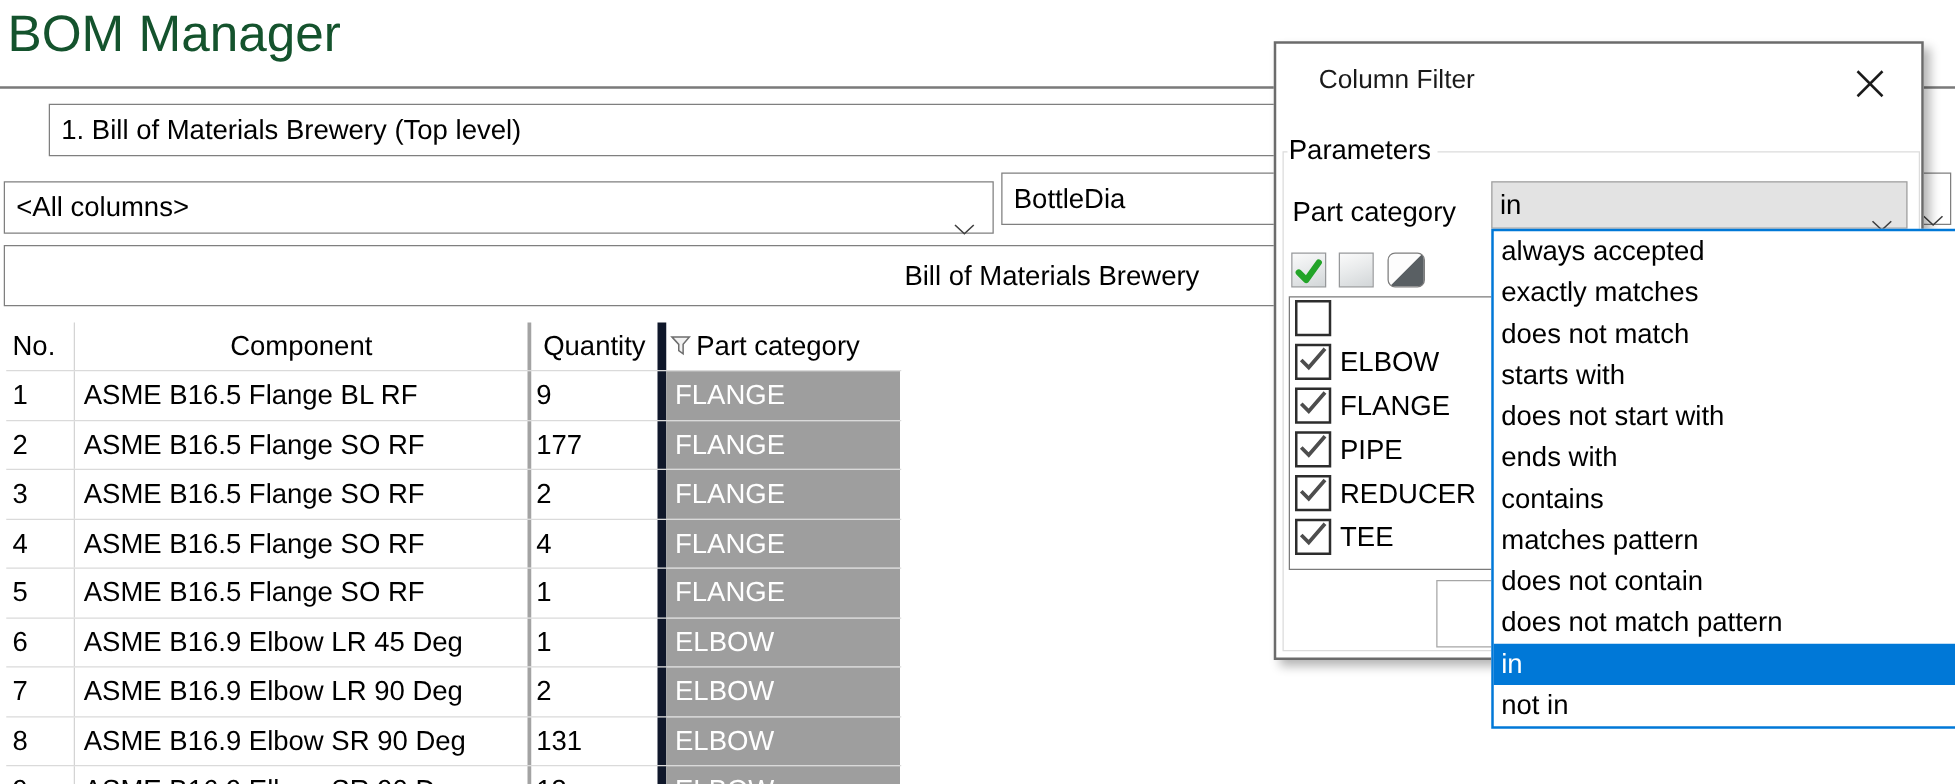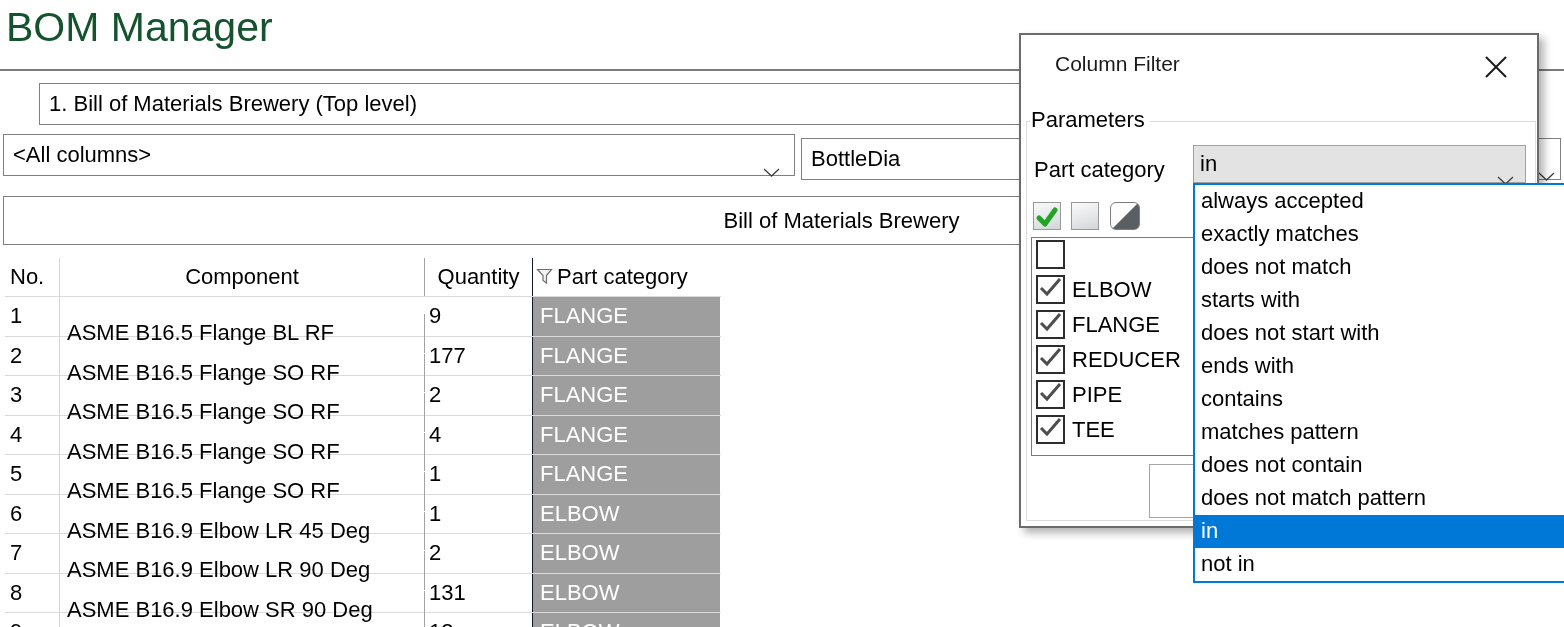--- a/index.html
+++ b/index.html
@@ -9,38 +9,38 @@
 
   
   .page-title { left:6px; top:4px; font-size:41px; color:#14532d; letter-spacing:0px; }
   .top-rule  { left:0; top:69px; width:1564px; height:2px; background:#7a7a7a; }
 
   .combo, .textfield {
     background:#fff; border:1px solid #7f7f7f; height:42px;
     font-size:22px; line-height:40px; padding-left:9px; white-space:nowrap;
   }
   .combo-bom   { left:3px;  top:83px;  width:1394px;margin-left:36px; }
-  .combo-cols  { left:3px;  top:134px; width:792px;  }
+  .combo-cols  { left:3px;  top:145px; width:792px;  }
   .field-bdia  { left:801px; top:138px; width:760px; }
   .chev { position:absolute; top:16px; }
   .chev-right-far { right:5px; }
   .chev-right-in  { right:14px; }
 
   .caption-box { left:3px; top:196px; width:1677px; height:49px;
                  border:1px solid #7f7f7f; background:#fff;
                  font-size:22px; line-height:47px; text-align:center; }
 
   
   .bomtable { left:5px; top:258px; width:716px; }
   .trow { display:flex; width:716px; height:39.5px; border-bottom:1px solid #dadada; }
   .trow.head { height:39px;align-items:flex-end; }
   .tc { height:100%; font-size:22px; line-height:37px; overflow:hidden; white-space:nowrap; }
   .c-no   { width:55px;  border-right:1px solid #d4d4d4; padding-left:5px; }
-  .c-comp { width:365px; border-right:1px solid #a3a3a3; padding-left:7px;margin-top:17px; }
-  .c-qty  { width:108px; border-right:1px solid #0f172a; padding-left:4px; }
+  .c-comp { width:365px; border-right:3px solid #a3a3a3; padding-left:7px; }
+  .c-qty  { width:108px; border-right:7px solid #0f172a; padding-left:4px; }
   .c-cat  { width:187px; }
   .head .c-comp { text-align:center; padding-left:0; }
   .head .c-qty  { text-align:center; padding-left:0; }
   .head .c-cat  { position:relative; padding-left:24px; }
   .funnel { position:absolute; left:3px; top:1px; }
   .cat-fill { background:#9e9e9e; color:#fff; padding-left:7px; }
 
   
   .dialog { left:1019px; top:33px; width:520px; height:495px; background:#fff;
             border:2px solid #6b6b6b; box-shadow:5px 5px 8px rgba(0,0,0,0.30); z-index:10; }
@@ -238,29 +238,29 @@
           </svg>
       </span>
       <span class="vlabel">FLANGE</span>
     </div>
     <div class="vitem">
       <span class="cbx">
         <svg width="25" height="22">
             <polyline points="3,11 9,17 22,2" fill="none" stroke="#4d4d4d" stroke-width="3"></polyline>
           </svg>
       </span>
+      <span class="vlabel">PIPE</span>
+    </div>
+    <div class="vitem">
+      <span class="cbx">
+        <svg width="25" height="22">
+            <polyline points="3,11 9,17 22,2" fill="none" stroke="#4d4d4d" stroke-width="3"></polyline>
+          </svg>
+      </span>
       <span class="vlabel">REDUCER</span>
-    </div>
-    <div class="vitem">
-      <span class="cbx">
-        <svg width="25" height="22">
-            <polyline points="3,11 9,17 22,2" fill="none" stroke="#4d4d4d" stroke-width="3"></polyline>
-          </svg>
-      </span>
-      <span class="vlabel">PIPE</span>
     </div>
     <div class="vitem">
       <span class="cbx">
         <svg width="25" height="22">
             <polyline points="3,11 9,17 22,2" fill="none" stroke="#4d4d4d" stroke-width="3"></polyline>
           </svg>
       </span>
       <span class="vlabel">TEE</span>
     </div>
   </div>

